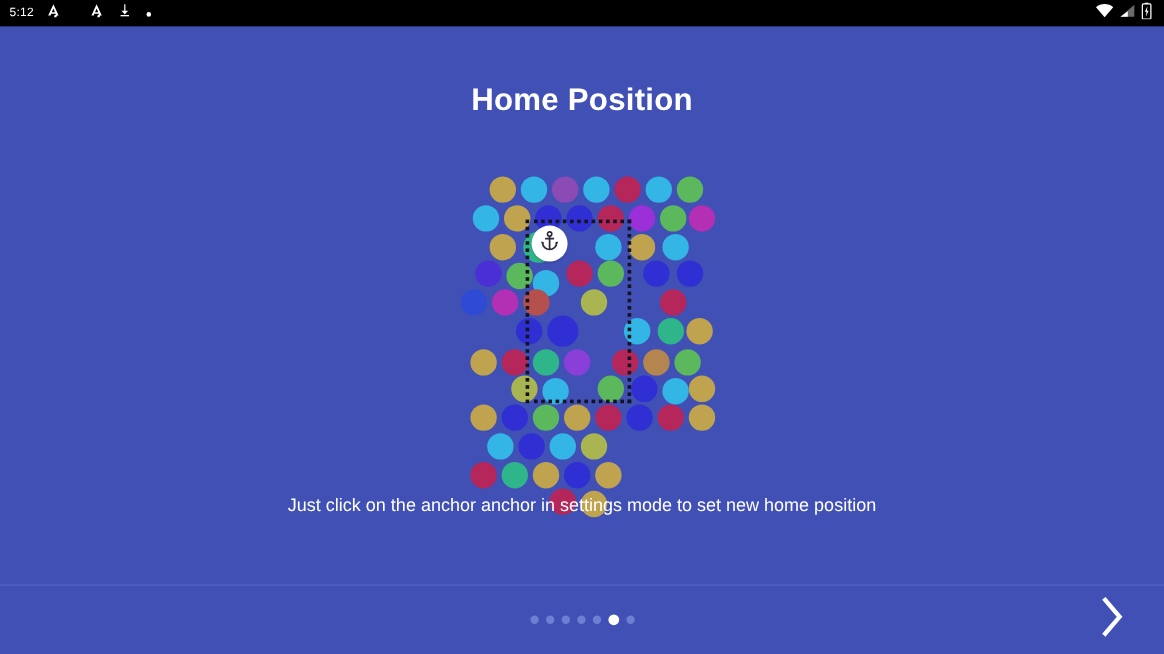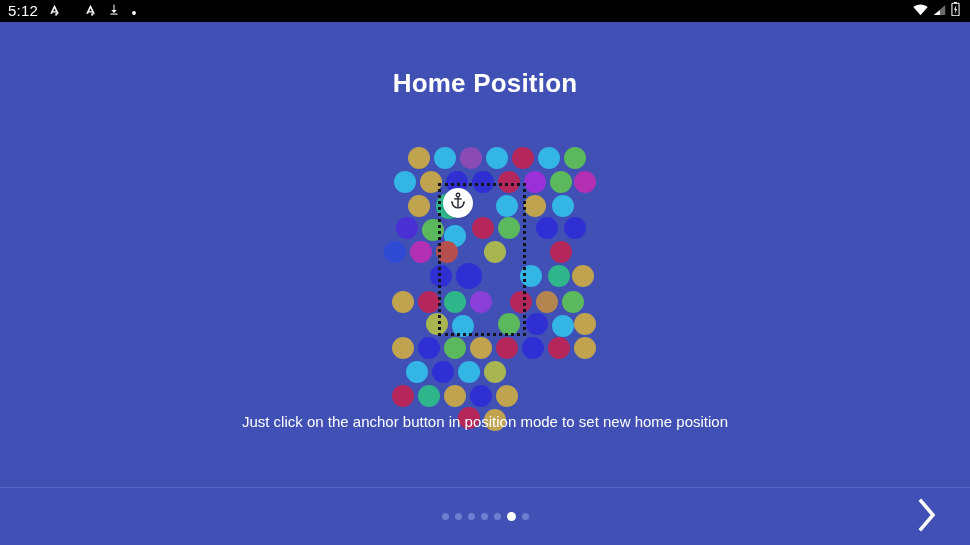--- a/index.html
+++ b/index.html
@@ -22,21 +22,21 @@
     width: 970px;
     height: 22px;
     background: #000000;
     display: flex;
     align-items: center;
     padding: 0 8px;
     z-index: 30;
   }
   #status-clock {
     color: #ffffff;
-    font-size: 15px;
+    font-size: 10px;
     font-weight: 400;
     letter-spacing: 0.2px;
     margin-right: 10px;
     line-height: 22px;
   }
   .status-left-icons { display: flex; align-items: center; gap: 11px; }
   .status-right-icons {
     margin-left: auto;
     display: flex;
     align-items: center;
@@ -284,21 +284,21 @@
         <line x1="12" y1="6.6" x2="12" y2="20.6" stroke="#2b2b3a" stroke-width="1.9"></line>
         <line x1="7" y1="9.2" x2="17" y2="9.2" stroke="#2b2b3a" stroke-width="1.9"></line>
         <path d="M4.2 13.6 C4.2 18.4 8 21.2 12 21.2 C16 21.2 19.8 18.4 19.8 13.6" fill="none" stroke="#2b2b3a" stroke-width="1.9" stroke-linecap="round"></path>
         <path d="M2.4 12.4 L6 13.8 L3.9 15.6 Z" fill="#2b2b3a"></path>
         <path d="M21.6 12.4 L18 13.8 L20.1 15.6 Z" fill="#2b2b3a"></path>
       </svg>
     </span>
   </div>
 </div>
 
-<div id="caption">Just click on the anchor button in position mode to set new home position</div>
+<div id="caption">Just click on the anchor anchor in settings mode to set new home position</div>
 
 <div id="bottom-bar">
   <div id="page-dots">
       <div class="pdot"></div>
       <div class="pdot"></div>
       <div class="pdot"></div>
       <div class="pdot"></div>
       <div class="pdot"></div>
       <div class="pdot active"></div>
       <div class="pdot"></div>

